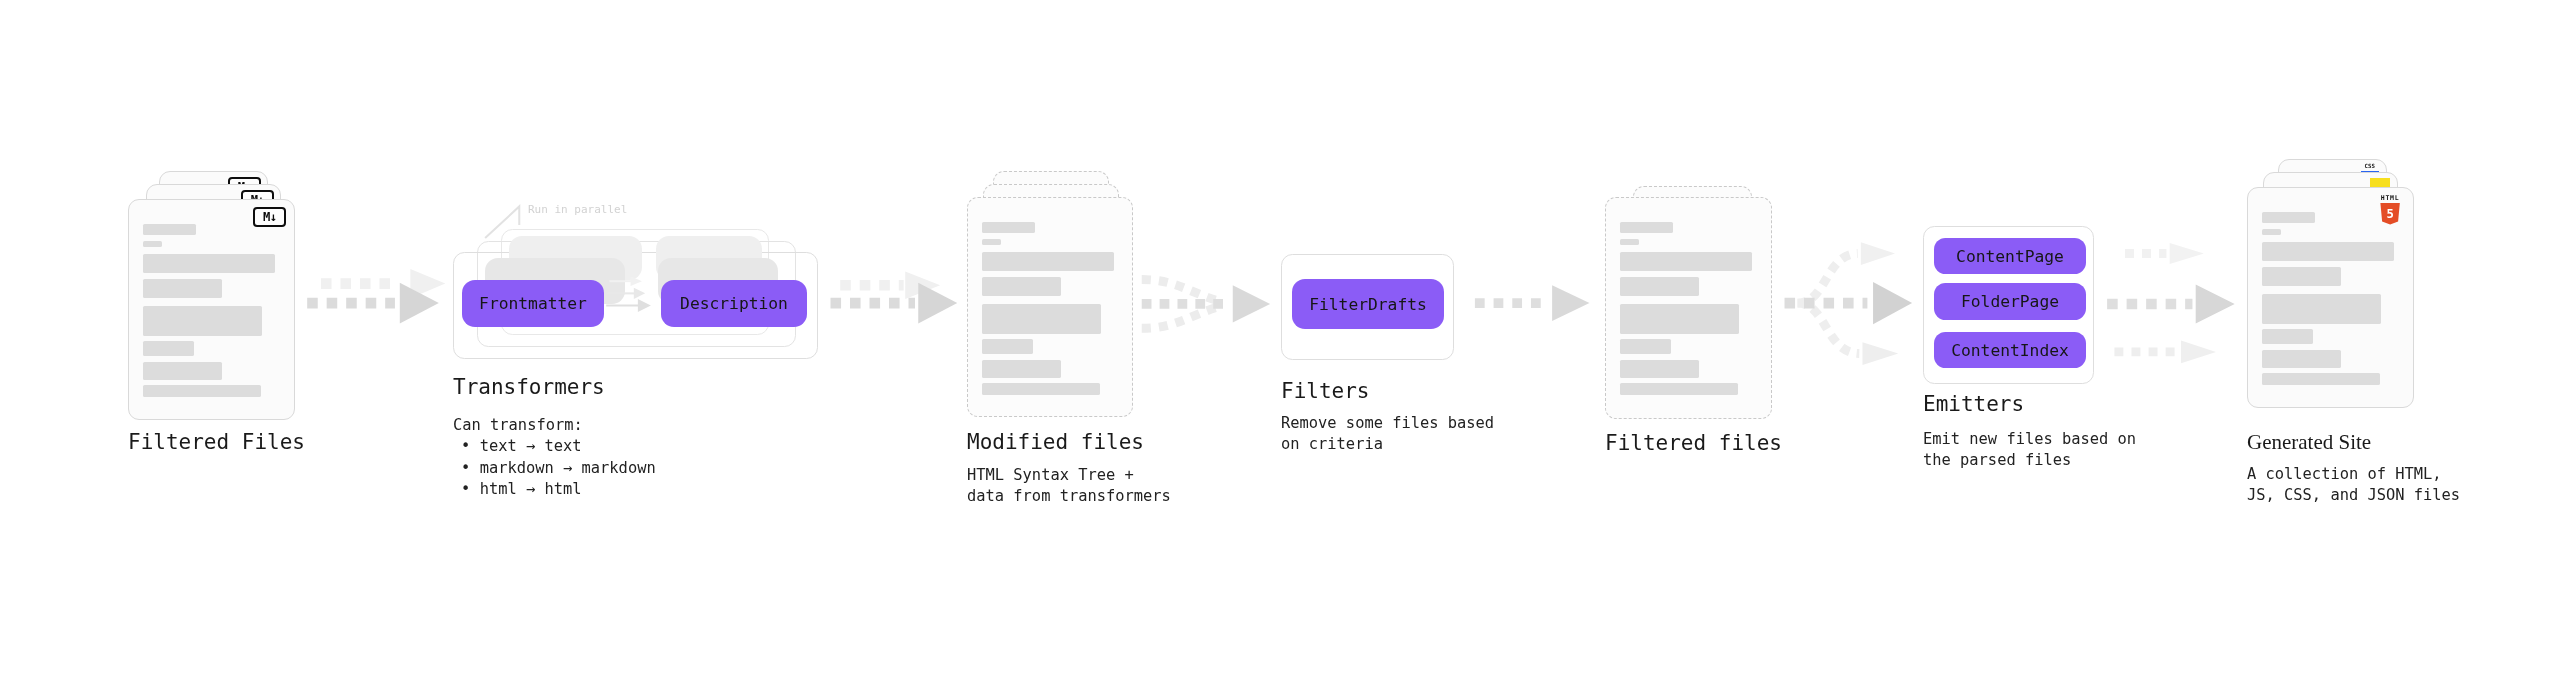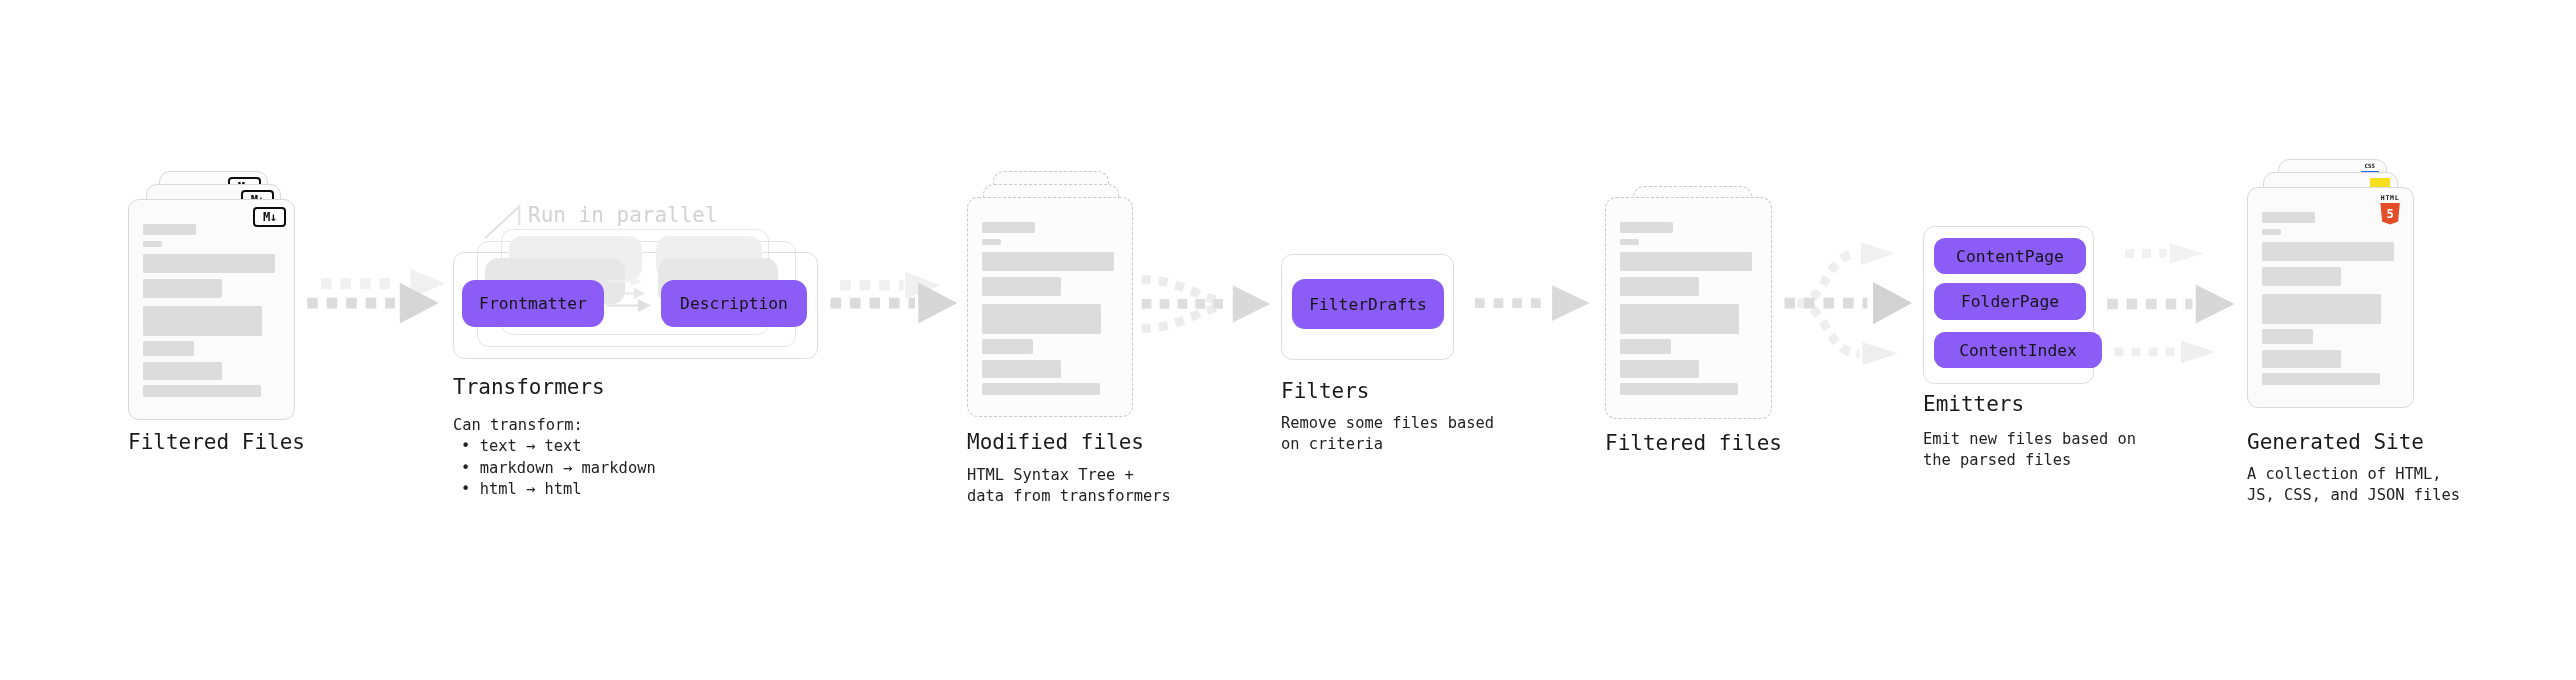--- a/index.html
+++ b/index.html
@@ -41,21 +41,21 @@
   .frame.f-back{border-color:#e8e8e8;}
   .pill{position:absolute;background:#8b5cf6;border-radius:13px;display:flex;align-items:center;
         justify-content:center;font-size:16.3px;font-weight:500;color:#161616;box-sizing:border-box;}
   .pill.ghost1{background:#e7e7e7;}
   .pill.ghost2{background:#efefef;}
 
   
   .stage-label{position:absolute;font-size:21px;font-weight:500;color:#1a1a1a;white-space:nowrap;line-height:24.4px;}
   .stage-desc{position:absolute;font-size:15.4px;line-height:21px;color:#222;white-space:pre-line;}
   .bullet-line{position:absolute;font-size:15.4px;line-height:21px;color:#222;white-space:nowrap;padding-left:8.1px;}
-  .annotation{position:absolute;font-size:21px;color:#d2d2d2;white-space:nowrap;}
+  .annotation{position:absolute;font-size:11px;color:#d2d2d2;white-space:nowrap;}
 
   .arrow-layer{position:absolute;left:0;top:0;z-index:10;pointer-events:none;}
 </style>
 </head>
 <body>
 
 <div id="canvas">
 
   <div>
     <div class="doc-card" style="left:159px;top:171px;width:109px;height:203px;">
@@ -137,21 +137,21 @@
       <div class="skel-bar b7"></div>
       <div class="skel-bar b8"></div>
     </div>
     <div class="stage-label" style="left:1605px;top:431px;">Filtered files</div>
   </div>
 
   <div>
     <div class="frame" style="left:1923px;top:226px;width:171px;height:158px;"></div>
     <div class="pill" style="left:1934px;top:238px;width:152px;height:36px;border-radius:11.4px;">ContentPage</div>
     <div class="pill" style="left:1934px;top:283px;width:152px;height:37px;border-radius:11.4px;">FolderPage</div>
-    <div class="pill" style="left:1934px;top:332px;width:168px;height:36px;border-radius:11.4px;">ContentIndex</div>
+    <div class="pill" style="left:1934px;top:332px;width:152px;height:36px;border-radius:11.4px;">ContentIndex</div>
     <div class="stage-label" style="left:1923px;top:392px;">Emitters</div>
     <div class="stage-desc" style="left:1923px;top:429px;">Emit new files based on
 the parsed files</div>
   </div>
 
   <div>
     <div class="doc-card" style="left:2278px;top:159px;width:109px;height:203px;">
       <div class="css-badge">
         <span class="css-word">CSS</span>
         <div class="css-bar"></div>
@@ -169,21 +169,21 @@
       </div>
       <div class="skel-bar b1"></div>
       <div class="skel-bar b2"></div>
       <div class="skel-bar b3"></div>
       <div class="skel-bar b4"></div>
       <div class="skel-bar b5"></div>
       <div class="skel-bar b6"></div>
       <div class="skel-bar b7"></div>
       <div class="skel-bar b8"></div>
     </div>
-    <div class="stage-label" style="left:2247px;top:430px;">Generated Site</div>
+    <div class="stage-label" style="left:2247px;top:430px;font-family:Liberation Serif, serif;">Generated Site</div>
     <div class="stage-desc" style="left:2247px;top:464px;">A collection of HTML,
 JS, CSS, and JSON files</div>
   </div>
 
   <svg class="arrow-layer" width="2576" height="681" viewBox="0 0 3170 838">
 
     <polyline points="597,293 639,254 639,277" stroke="#e2e2e2" stroke-width="2.5" fill="none"></polyline>
 
     <g>
       <line x1="395" y1="349" x2="482" y2="349" stroke="#f0f0f0" stroke-width="13" stroke-dasharray="13 11"></line>

